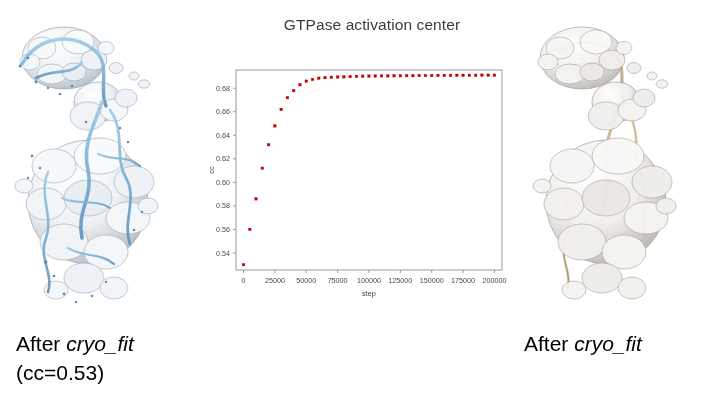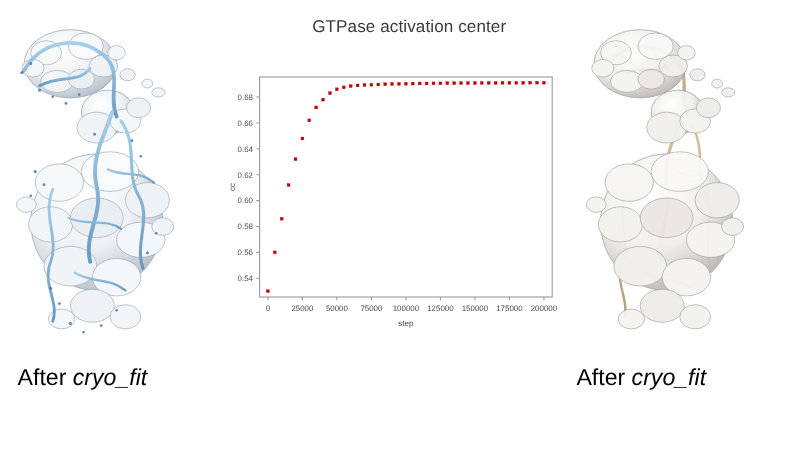--- a/index.html
+++ b/index.html
@@ -340,17 +340,18 @@
         <ellipse cx="56" cy="284" rx="12" ry="9" fill="#f5f3f0" stroke="#a09d98" stroke-width="0.6"></ellipse>
         <ellipse cx="148" cy="200" rx="10" ry="8" fill="#f1efec" stroke="#a09d98" stroke-width="0.6"></ellipse>
         <ellipse cx="24" cy="180" rx="9" ry="7" fill="#f5f3f0" stroke="#a09d98" stroke-width="0.6"></ellipse>
       </g>
     </g>
   </svg>
 </div>
 
 <div class="caption" id="caption-before">
   <span>After </span><span class="italic-term">cryo_fit</span>
+  <span class="caption-line2">(cc=0.53)</span>
 </div>
 
 <div class="caption" id="caption-after">
   <span>After </span><span class="italic-term">cryo_fit</span>
 </div>
 
 </body></html>

